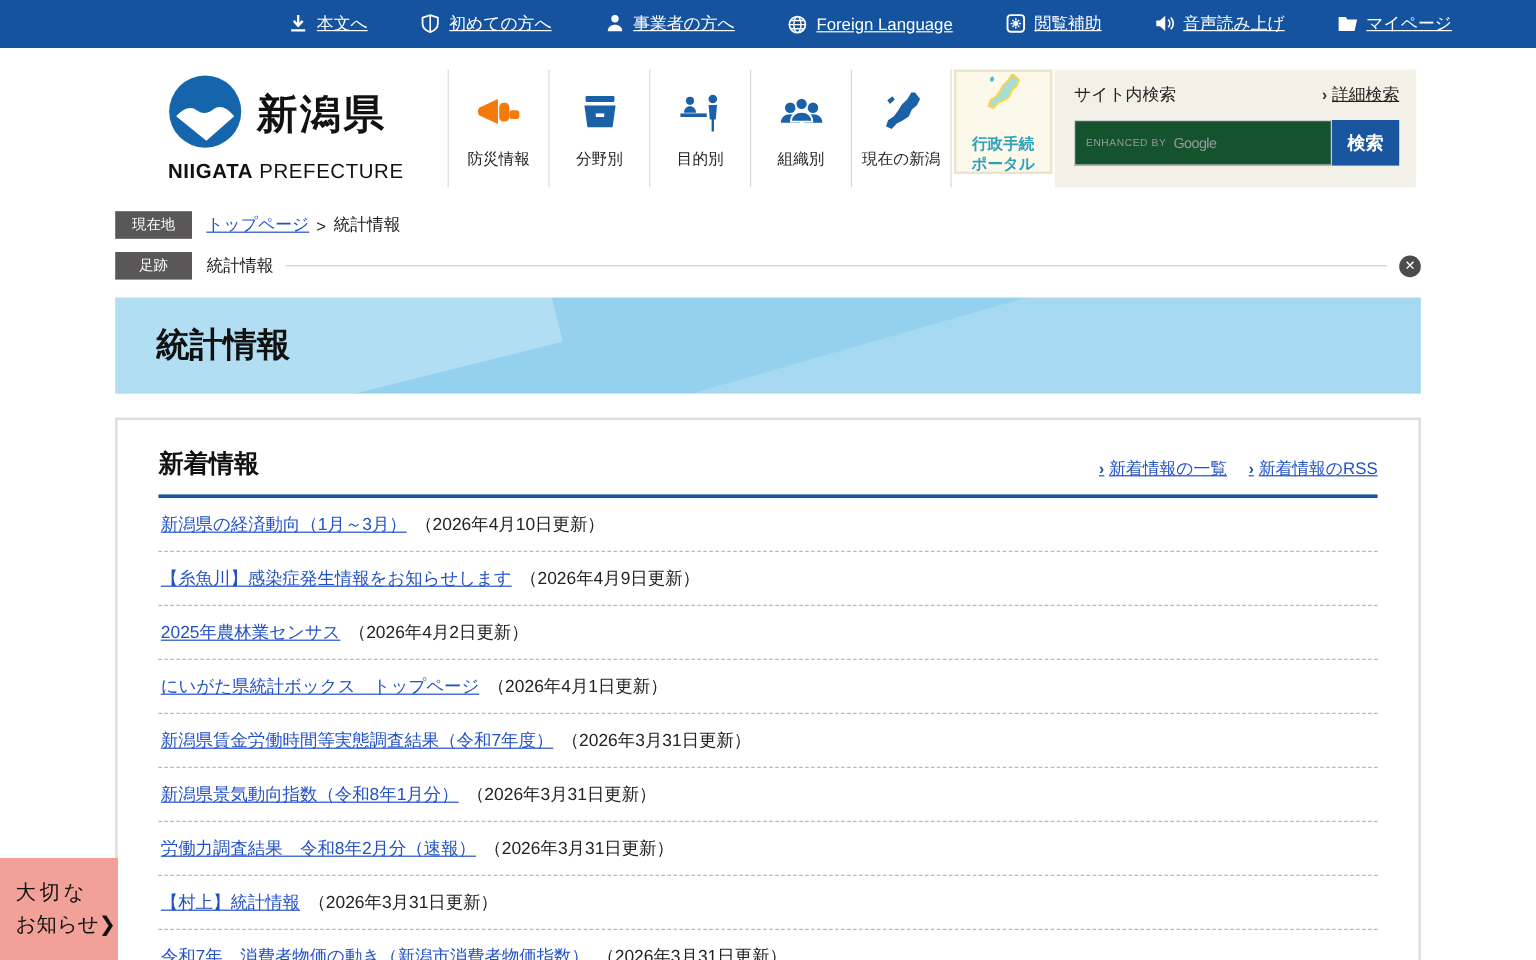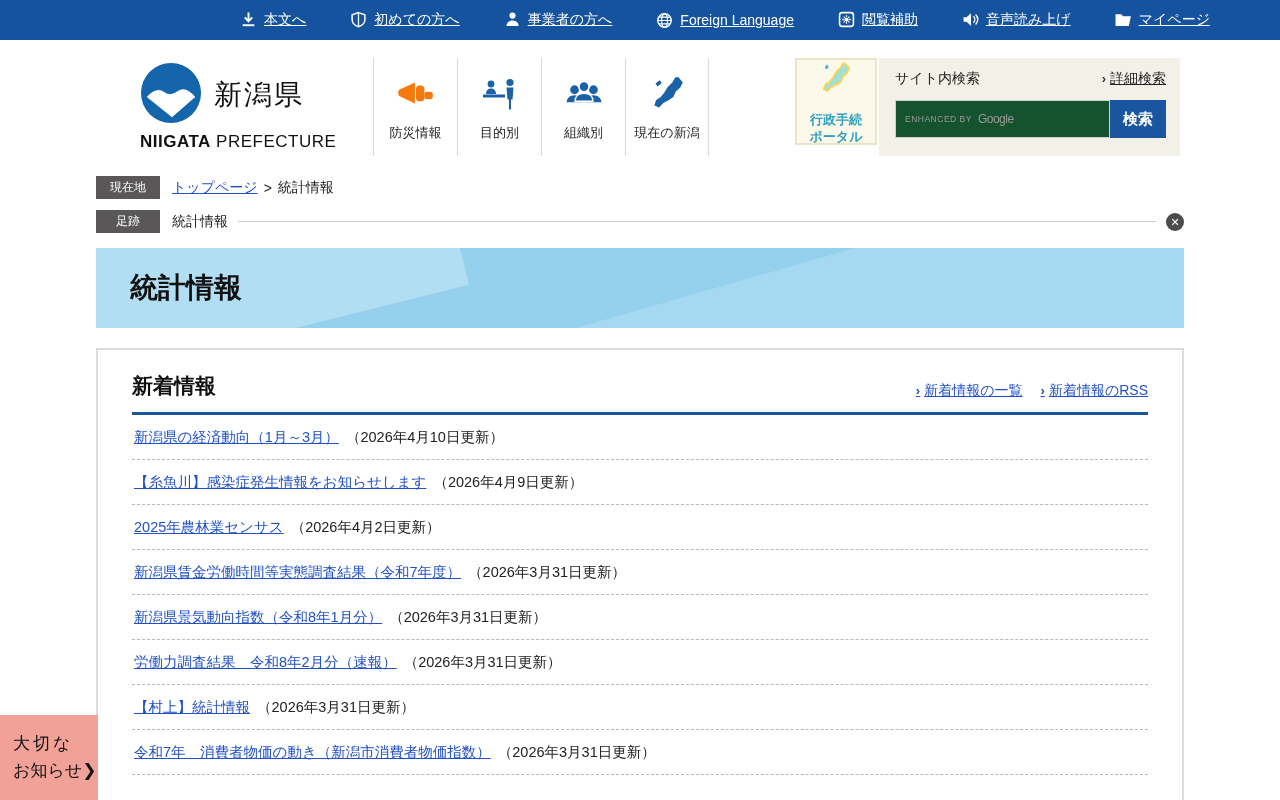--- a/index.html
+++ b/index.html
@@ -12,21 +12,21 @@
   .utilbar a { color:#fff; font-size:14px; text-decoration:underline; cursor:pointer;
     display:flex; align-items:flex-start; gap:7px; white-space:nowrap; }
   .uicon { display:inline-flex; width:17px; height:17px; align-items:center; justify-content:center; }
   .uicon svg { width:17px; height:17px; }
 
   
   .header { position:relative; height:120px; background:#fff; }
   .logo { position:absolute; left:140px; top:22px; cursor:pointer; }
   .logo-row { display:flex; align-items:center; gap:12px; }
   .logo-mark { width:62px; height:62px; }
-  .logo-jp { font-size:28px; font-weight:normal; color:#111; letter-spacing:2px; }
+  .logo-jp { font-size:34px; font-weight:bold; color:#111; letter-spacing:2px; }
   .logo-en { margin-top:4px; font-size:17px; color:#111; letter-spacing:.5px; }
   .logo-en b { font-weight:bold; }
 
   .menu { position:absolute; left:373px; top:18px; display:flex; height:98px; }
   .menu-item { width:84px; border-left:1px solid #d9d9d9; display:flex; flex-direction:column;
     align-items:center; justify-content:flex-start; padding-top:14px; cursor:pointer; background:#fff; }
   .menu-item:last-child { border-right:1px solid #d9d9d9;font-family:Liberation Serif, serif; }
   .menu-item .micon { height:46px; display:flex; align-items:center; }
   .menu-item .mlabel { font-size:13px; color:#222; margin-top:6px; white-space:nowrap; }
 
@@ -183,20 +183,30 @@
             <path d="M4 15 Q2 18 4 21 L19 28 L19 8 Z" fill="#f57a0d"></path>
             <rect x="20" y="11" width="8" height="15" rx="3.5" fill="#f57a0d"></rect>
             <rect x="28" y="17" width="8" height="7" rx="2.5" fill="#f57a0d"></rect>
           </svg>
       </span>
       <span class="mlabel">防災情報</span>
     </div>
     <div class="menu-item">
       <span class="micon">
         <svg width="40" height="40" viewBox="0 0 40 40">
+            <rect x="8" y="5" width="24" height="5" rx="1" fill="#1b61a8"></rect>
+            <path d="M7 13 h26 l-2.5 18 h-21 z" fill="#1b61a8"></path>
+            <rect x="16.5" y="19.5" width="7" height="3" fill="#fff"></rect>
+          </svg>
+      </span>
+      <span class="mlabel">分野別</span>
+    </div>
+    <div class="menu-item">
+      <span class="micon">
+        <svg width="40" height="40" viewBox="0 0 40 40">
             <circle cx="11" cy="9" r="3.4" fill="#1b61a8"></circle>
             <path d="M6 19c0-3.5 2.2-5.5 5-5.5s5 2 5 5.5z" fill="#1b61a8"></path>
             <rect x="3" y="19.5" width="22" height="3" fill="#1b61a8"></rect>
             <circle cx="30" cy="7.5" r="3.6" fill="#1b61a8"></circle>
             <path d="M26.5 12.5h7l-1 12h-1.5v10h-2v-10h-1.5z" fill="#1b61a8"></path>
           </svg>
       </span>
       <span class="mlabel">目的別</span>
     </div>
     <div class="menu-item">
@@ -275,20 +285,21 @@
     <h2>新着情報</h2>
     <div class="news-links">
       <a><span class="blue-arrow">›</span><span>新着情報の一覧</span></a>
       <a><span class="blue-arrow">›</span><span>新着情報のRSS</span></a>
     </div>
   </div>
   <ul class="news">
     <li><a>新潟県の経済動向（1月～3月）</a><span class="date">（2026年4月10日更新）</span></li>
     <li><a>【糸魚川】感染症発生情報をお知らせします</a><span class="date">（2026年4月9日更新）</span></li>
     <li><a>2025年農林業センサス</a><span class="date">（2026年4月2日更新）</span></li>
+    <li><a>にいがた県統計ボックス　トップページ</a><span class="date">（2026年4月1日更新）</span></li>
     <li><a>新潟県賃金労働時間等実態調査結果（令和7年度）</a><span class="date">（2026年3月31日更新）</span></li>
     <li><a>新潟県景気動向指数（令和8年1月分）</a><span class="date">（2026年3月31日更新）</span></li>
     <li><a>労働力調査結果　令和8年2月分（速報）</a><span class="date">（2026年3月31日更新）</span></li>
     <li><a>【村上】統計情報</a><span class="date">（2026年3月31日更新）</span></li>
     <li><a>令和7年　消費者物価の動き（新潟市消費者物価指数）</a><span class="date">（2026年3月31日更新）</span></li>
   </ul>
 </main>
 
 <div class="notice">
   <span class="l1">大切な</span>

